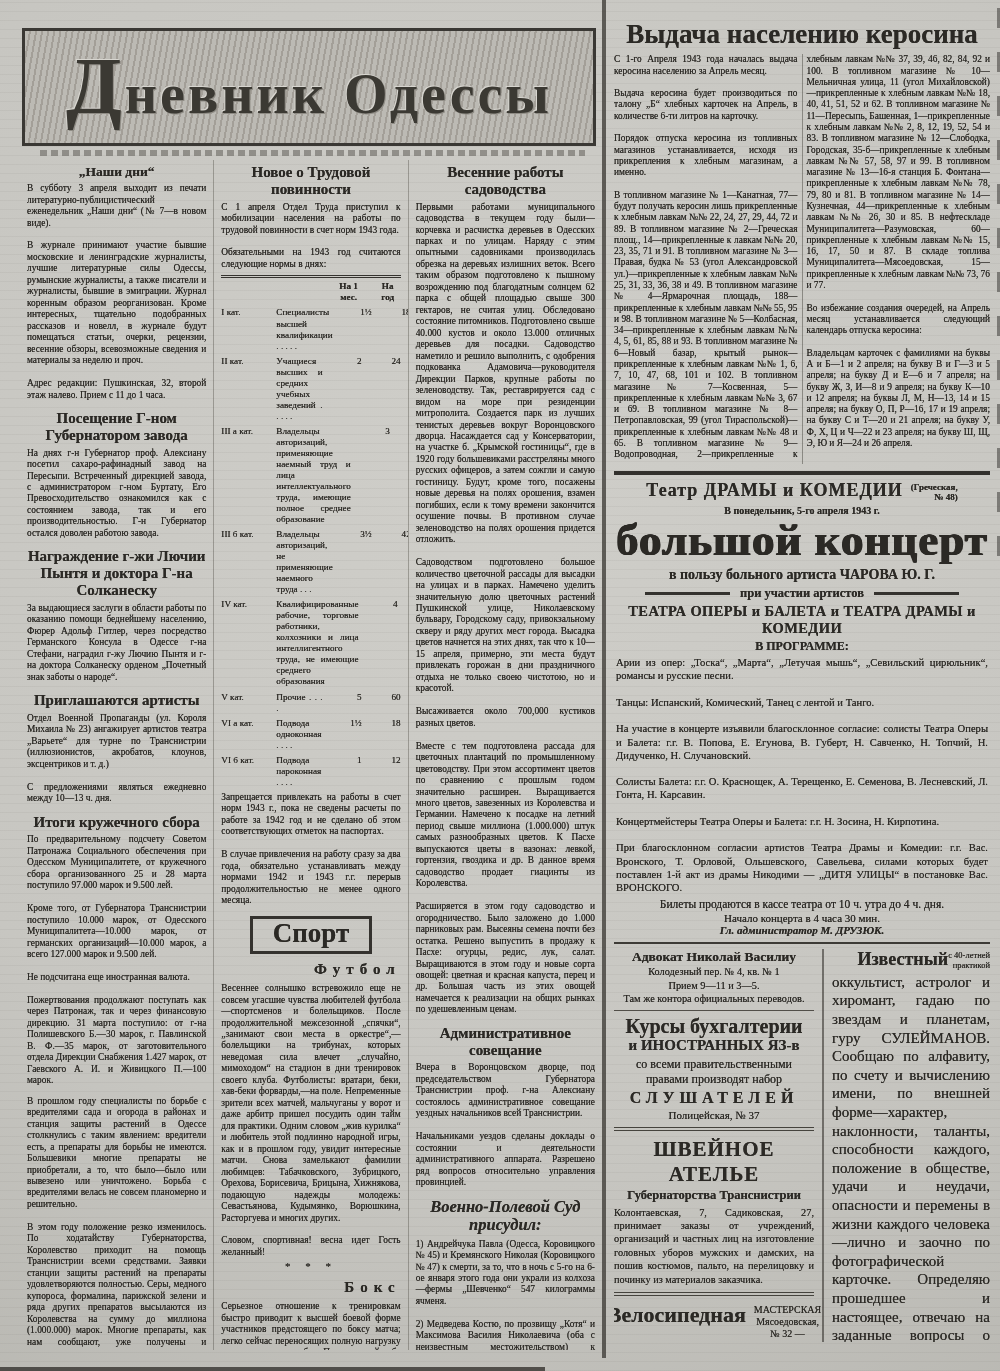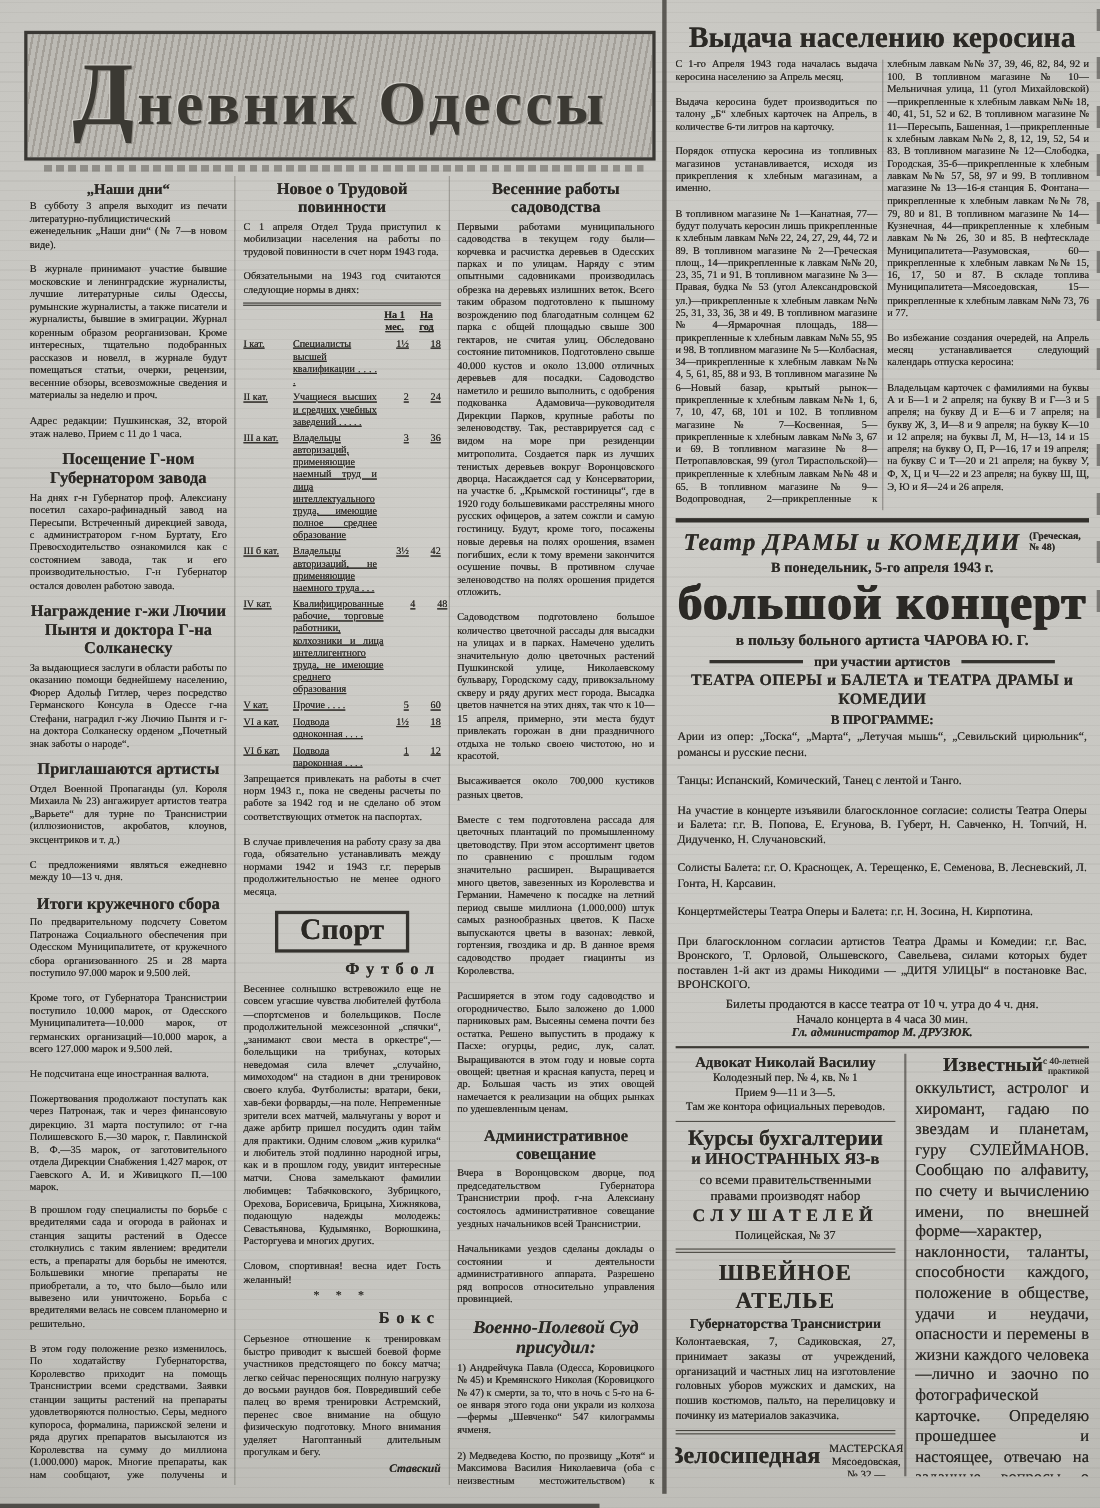--- a/index.html
+++ b/index.html
@@ -31,21 +31,21 @@
   .col.mid{border-left:1px solid rgba(60,56,50,.35);border-right:1px solid rgba(60,56,50,.35);}
   .art{margin-bottom:9px;}
   .art h2{margin:4px 0 4px;text-align:center;font-size:15px;line-height:1.12;font-weight:bold;}
   .art h2.sm{font-size:13.5px;}
   .art h2.it{font-style:italic;font-size:16.5px;}
   .body{font-size:9.4px;line-height:1.22;text-align:justify;white-space:pre-line;}
   .sig{text-align:right;font-style:italic;font-weight:bold;font-size:10.5px;margin-top:2px;}
   .stars{text-align:center;font-size:11px;letter-spacing:6px;margin:2px 0;}
   
   .tblrule{border-top:3px double #35332f;margin:5px 0 3px;}
-  .trow{display:flex;gap:3px;margin-bottom:4px;font-size:9.2px;line-height:1.2;text-decoration:underline;}
+  .trow{display:flex;gap:13px;margin-bottom:4px;font-size:9.2px;line-height:1.2;}
   .trow .tcat{width:42px;flex:none;}
   .trow .tdesc{flex:1;text-align:justify;}
   .trow .tnum{width:26px;flex:none;text-align:right;}
   .thead{font-size:9.2px;font-weight:bold;}
   .thead .tnum{text-align:center;}
   
   .sportbox{text-align:center;margin:10px 0 6px;}
   .sportbox .inner{display:inline-block;border:3px solid #34322e;padding:0 20px 2px;
     font-size:27px;font-weight:bold;line-height:1.1;}
   .subhead{text-align:right;font-weight:bold;font-size:15px;letter-spacing:6px;margin:7px 0 5px;}
@@ -55,23 +55,23 @@
   .kero .kbody{height:410px;overflow:hidden;columns:2;column-gap:9px;
     column-rule:1px solid rgba(60,57,52,.45);font-size:9.4px;line-height:1.2;
     text-align:justify;white-space:pre-line;}
   .hrule-heavy{border:none;border-top:4px solid #32302c;margin:7px 0 5px;}
   .hrule-med{border:none;border-top:2px solid #3d3b36;margin:6px 0 5px;}
   .rule-thin{border:none;border-top:1px solid #514e48;margin:5px 0;}
   .rule-thick{border:none;border-top:4px double #45433d;margin:6px 0;}
   
   .theater{text-align:center;}
   .t-name{display:flex;justify-content:center;align-items:flex-start;gap:8px;}
-  .t-name .nm{font-size:22px;font-weight:bold;font-style:italic;letter-spacing:1px;}
-  .t-name .addr{font-size:9px;font-weight:bold;text-align:left;line-height:1.1;margin-top:3px;white-space:pre-line;}
-  .t-date{font-size:13px;font-weight:bold;margin:2px 0;text-align:center;}
+  .t-name .nm{font-size:18px;font-weight:bold;letter-spacing:1px;}
+  .t-name .addr{font-size:9px;font-weight:bold;text-align:right;line-height:1.1;margin-top:3px;white-space:pre-line;}
+  .t-date{font-size:10px;font-weight:bold;margin:2px 0;text-align:center;}
   .t-big{font-size:45px;font-weight:bold;line-height:1;margin:2px 0 4px;letter-spacing:1px;
     text-shadow:.7px 0 0 currentColor,-.7px 0 0 currentColor,0 0 .4px currentColor;}
   .t-benefit{font-size:14px;font-weight:bold;margin-bottom:3px;}
   .t-part{display:flex;align-items:center;justify-content:center;gap:10px;font-size:12.5px;font-weight:bold;margin:2px 0;}
   .t-part::before,.t-part::after{content:"";width:85px;height:3px;background:#34322e;}
   .t-theaters{font-size:14.5px;font-weight:bold;letter-spacing:.4px;margin:2px 0;}
   .t-proglabel{font-size:12px;font-weight:bold;margin:2px 0;}
   .t-prog{font-size:10.6px;line-height:1.25;text-align:justify;white-space:pre-line;margin:0 2px;}
   .t-tickets{font-size:11.5px;margin-top:4px;}
   .t-footer{display:flex;justify-content:space-between;font-size:11px;margin-top:2px;padding:0 2px;flex-direction:column;}

